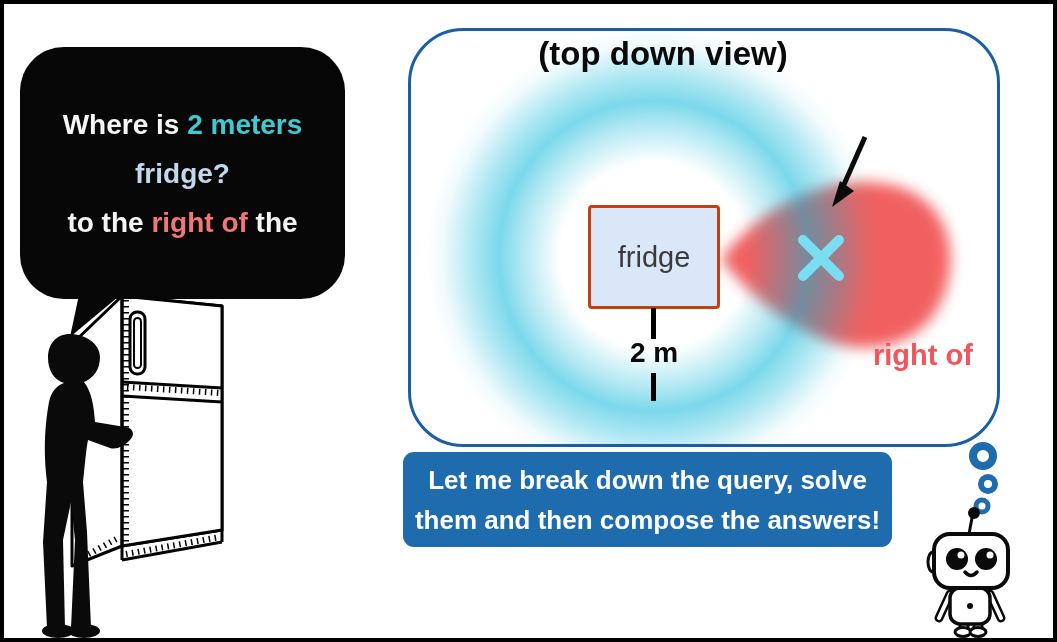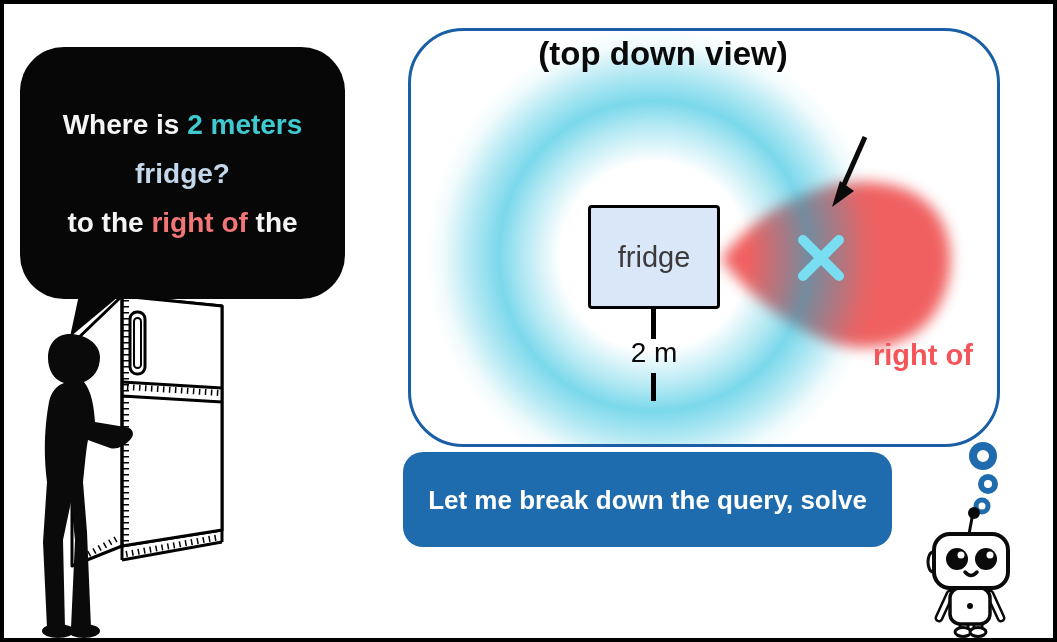--- a/index.html
+++ b/index.html
@@ -37,46 +37,46 @@
   .relation-region{ position:absolute; inset:0; z-index:2; }
   .distance-ring{
     position:absolute; left:8px; top:-10px; width:470px; height:470px; z-index:3;
     background:radial-gradient(circle 235px at center,
       rgba(0,180,216,0) 0%, rgba(0,180,216,0) 40%,
       rgba(0,180,216,0.30) 56%, rgba(0,180,216,0.52) 66%,
       rgba(0,180,216,0.30) 78%, rgba(0,180,216,0.06) 90%, rgba(0,180,216,0) 97%);
   }
   .fridge-box{
     position:absolute; left:177px; top:174px; width:132px; height:104px;
-    background:#d9e7f8; border:3px solid #000000; border-radius:4px; z-index:5;
+    background:#d9e7f8; border:3px solid #c2410c; border-radius:4px; z-index:5;
     display:flex; align-items:center; justify-content:center;
     font-family:"Liberation Sans", sans-serif; font-size:29px; color:#3a3a3a;
   }
   .dim-seg{ position:absolute; left:240px; width:5px; background:#000; z-index:5; }
   .dim-seg.s1{ top:277px; height:31px; }
   .dim-seg.s2{ top:342px; height:28px; }
   .dim-label{
     position:absolute; left:193px; top:306px; width:100px; text-align:center;
-    font-weight:normal; font-size:28px; color:#0a0a0a; z-index:5;
+    font-weight:bold; font-size:28px; color:#0a0a0a; z-index:5;
   }
   .target-goal-label{
     position:absolute; left:425px; top:30px; font-weight:bold; font-size:29px;
     line-height:37px; color:#0d0d0d; z-index:12;
   }
   .target-goal-arrow{ position:absolute; left:405px; top:98px; z-index:12; }
   .goal-x-marker{ position:absolute; left:382px; top:199px; z-index:11; }
   .right-of-label{
     position:absolute; left:462px; top:308px; font-weight:bold; font-size:29px;
     color:#f4555a; z-index:12;
   }
 
   
   .robot-bubble{
     position:absolute; left:403px; top:452px; width:489px; height:95px;
-    background:#1e6bad; border-radius:20px; z-index:5;
+    background:#1e6bad; border-radius:11px; z-index:5;
     display:flex; flex-direction:column; justify-content:center;
     text-align:center; color:#ffffff; font-weight:bold; font-size:26px; line-height:40px;
   }
   .mapg-label{
     position:absolute; left:720px; top:550px; width:170px; text-align:center;
     font-weight:bold; font-size:38px; letter-spacing:1px; color:#0a0a0a; z-index:5;
   }
   .thought-bubbles{ position:absolute; left:952px; top:440px; z-index:6; }
   .robot-figure{ position:absolute; left:922px; top:502px; z-index:6; }
 </style>
@@ -153,20 +153,21 @@
     <svg class="goal-x-marker" width="56" height="56" viewBox="0 0 56 56">
       <line x1="10" y1="10" x2="46" y2="46" stroke="#7adef2" stroke-width="10" stroke-linecap="round"></line>
       <line x1="46" y1="10" x2="10" y2="46" stroke="#7adef2" stroke-width="10" stroke-linecap="round"></line>
     </svg>
 
     <div class="right-of-label">right of</div>
   </div>
 
   <div class="robot-bubble">
     <div>Let me break down the query, solve</div>
+    <div>them and then compose the answers!</div>
   </div>
 
   <svg class="thought-bubbles" width="72" height="84" viewBox="0 0 72 84">
     <circle cx="31" cy="16" r="10" fill="none" stroke="#1e6bad" stroke-width="8"></circle>
     <circle cx="36" cy="44" r="7" fill="none" stroke="#1e6bad" stroke-width="6"></circle>
     <circle cx="30" cy="66" r="6" fill="none" stroke="#1e6bad" stroke-width="5"></circle>
   </svg>
 
   <svg class="robot-figure" width="100" height="136" viewBox="0 0 100 136">
     <g stroke="#0a0a0a" fill="#fff" stroke-linecap="round">

